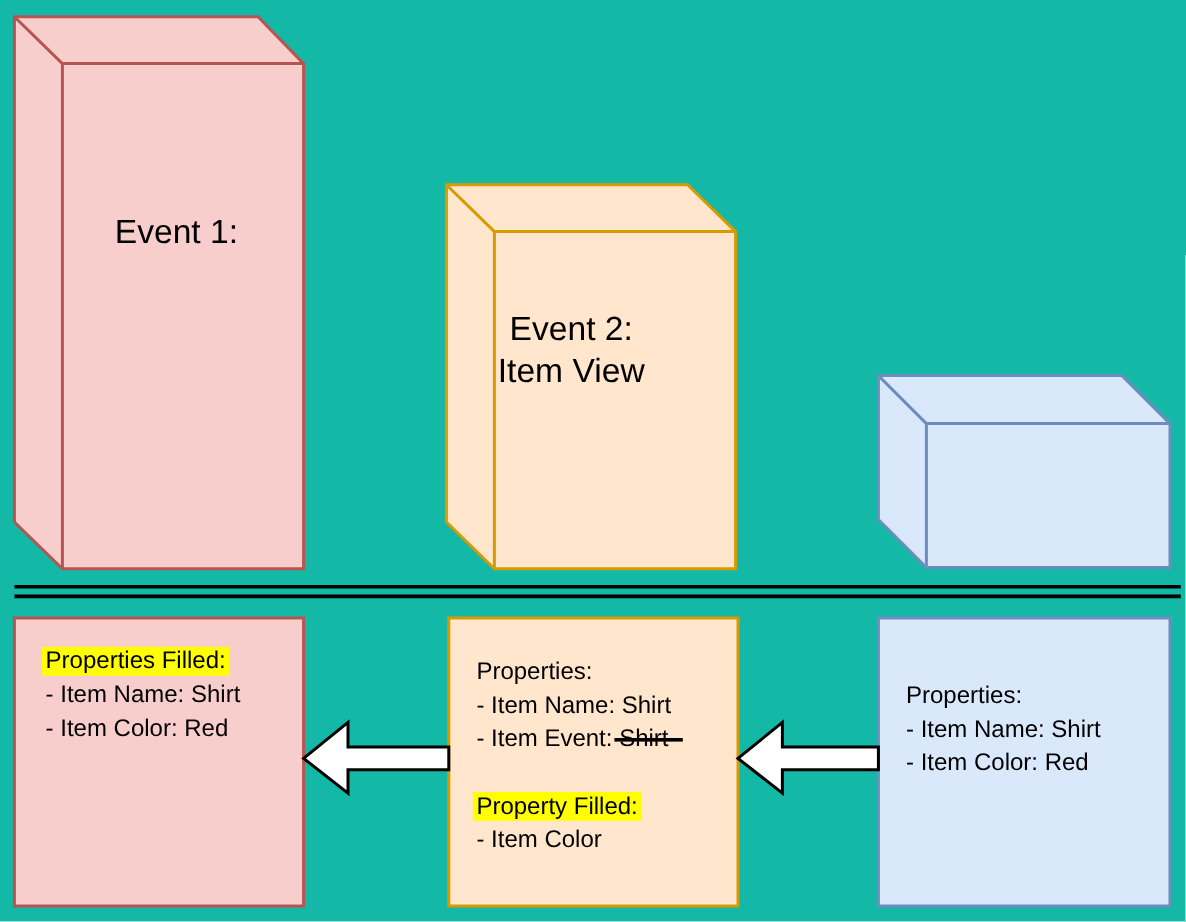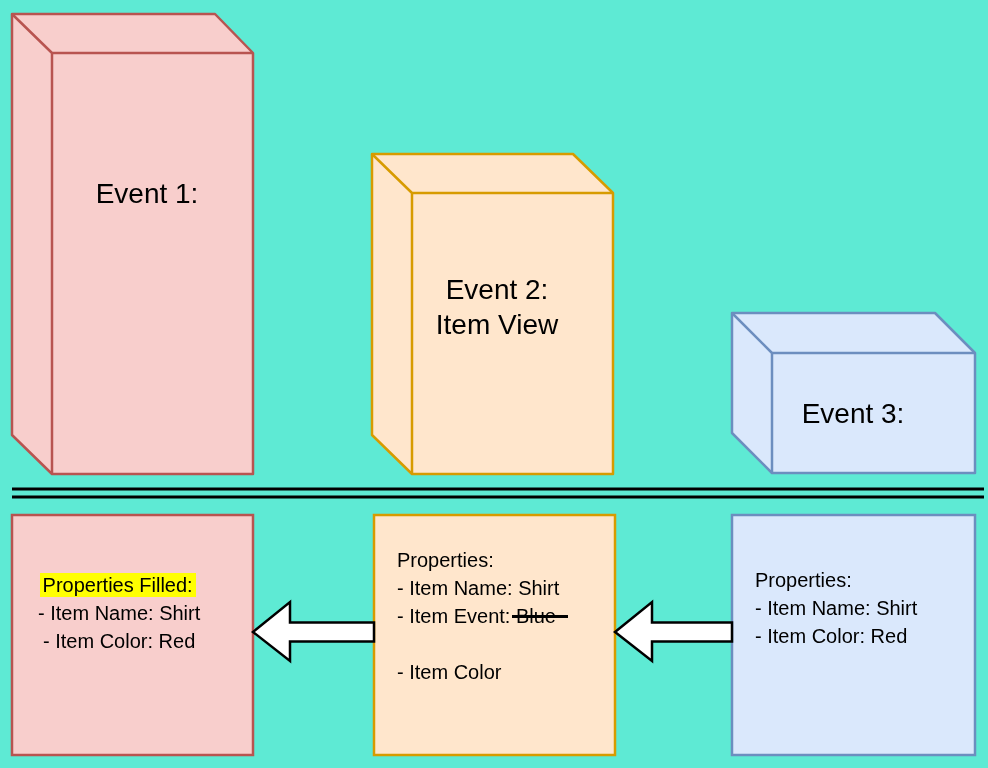--- a/index.html
+++ b/index.html
@@ -5,21 +5,21 @@
   html, body {
     margin: 0;
     padding: 0;
     background: #ffffff;
     font-family: "Liberation Sans", "DejaVu Sans", sans-serif;
   }
   .canvas {
     position: relative;
     width: 988px;
     height: 768px;
-    background: #5eead4;
+    background: #14b8a6;
     overflow: hidden;
   }
   .canvas svg {
     position: absolute;
     left: 0;
     top: 0;
   }
   .event-label {
     position: absolute;
     transform: translate(-50%, -50%);
@@ -87,43 +87,45 @@
     <rect x="374" y="515" width="241" height="240" stroke-width="2.5" fill="#ffe6cc" stroke="#d79b00"></rect>
     <rect x="732" y="515" width="243" height="240" stroke-width="2.5" fill="#dae8fc" stroke="#6c8ebf"></rect>
 
     <polygon points="253,632 290,602 290,622.5 374,622.5 374,641.5 290,641.5 290,661" stroke-width="2.5" stroke-linejoin="miter" fill="#ffffff" stroke="#000000"></polygon>
     <polygon points="615,632 652,602 652,622.5 732,622.5 732,641.5 652,641.5 652,661" stroke-width="2.5" stroke-linejoin="miter" fill="#ffffff" stroke="#000000"></polygon>
   </svg>
 
   <div class="event-label" style="left:147px; top:193px;">
     <div>Event 1:</div>
   </div>
-  <div class="event-label" style="left:497px; top:291px;margin-top:16px;">
+  <div class="event-label" style="left:476px; top:291px;">
     <div>Event 2:</div>
     <div>Item View</div>
   </div>
   <div class="event-label" style="left:853px; top:413px;">
-    <div>Event 3:</div>
   </div>
 
-  <div class="panel-text" style="left:38px; top:571px;text-align:center;">
+  <div class="panel-text" style="left:38px; top:537px;">
     <div>
       <span class="hl">Properties Filled:</span>
     </div>
     <div>- Item Name: Shirt</div>
     <div>- Item Color: Red</div>
   </div>
 
   <div class="panel-text" style="left:397px; top:546px;">
     <div>Properties:</div>
     <div>- Item Name: Shirt</div>
     <div>
-      <span>- Item Event: </span><span class="struck">Blue</span>
+      <span>- Item Event: </span><span class="struck">Shirt</span>
     </div>
     <div class="spacer"></div>
+    <div>
+      <span class="hl">Property Filled:</span>
+    </div>
     <div>- Item Color</div>
   </div>
 
   <div class="panel-text" style="left:755px; top:566px;">
     <div>Properties:</div>
     <div>- Item Name: Shirt</div>
     <div>- Item Color: Red</div>
   </div>
 
 </div>

